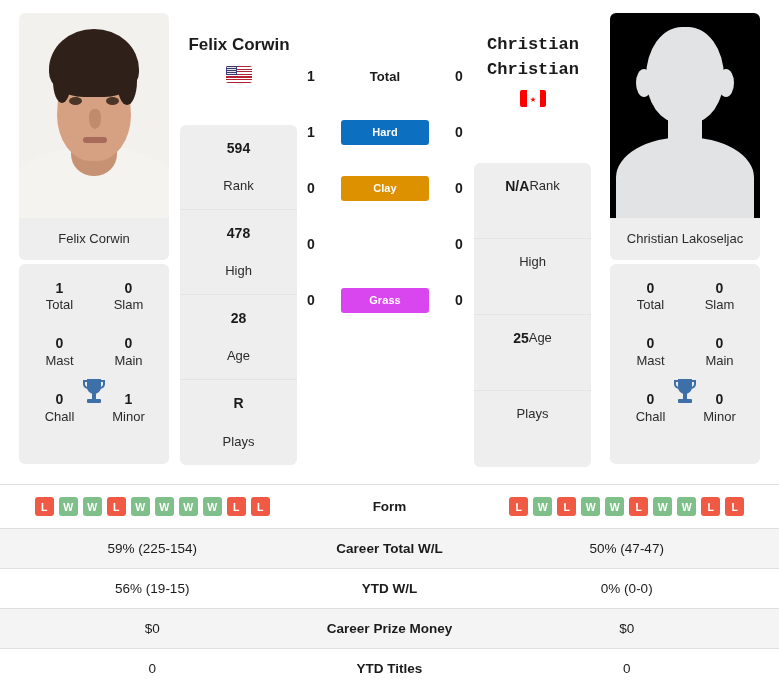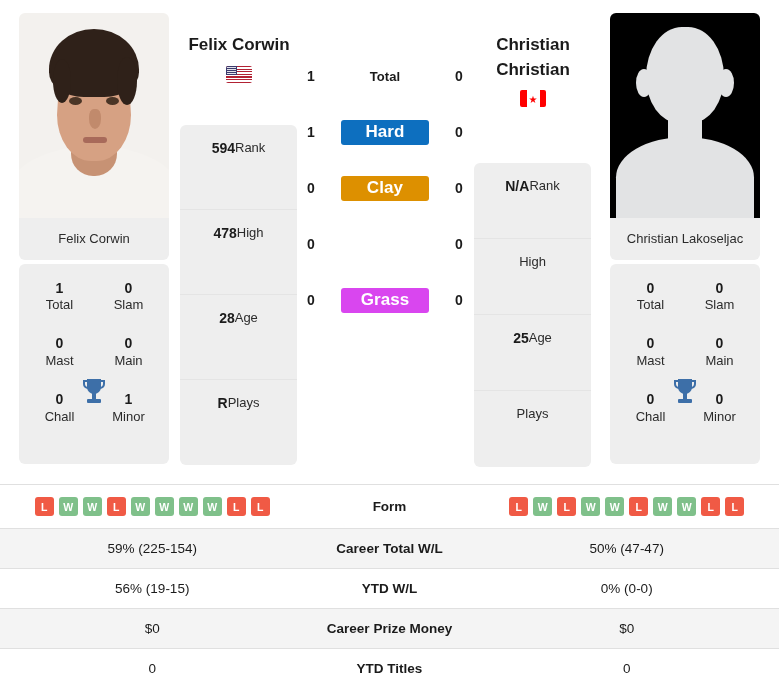--- a/index.html
+++ b/index.html
@@ -133,27 +133,27 @@
   .stat-col.left  { left: 180px; top: 125px; }
   .stat-col.right { left: 474px; top: 163px; }
   .stat-cell {
     text-align: center;
     padding: 14px 4px;
     border-bottom: 1px solid #e4e4e4;
   }
   .stat-cell:last-child { border-bottom: none; }
   .stat-cell .v { font-size: 14px; font-weight: bold; line-height: 1.35; color:#1b1b1b; min-height: 19px; }
   .stat-cell .k { font-size: 13px; color: #2b2b2b; line-height: 1.35; }
-  .stat-col.left  .stat-cell { height: 85px; display:flex; flex-direction:row; justify-content:center; }
+  .stat-col.left  .stat-cell { height: 85px; display:flex; flex-direction:column; justify-content:space-between; }
   .stat-col.right .stat-cell { height: 76px; display:flex; flex-direction:row; justify-content:center; }
 
   
   .name-head { position: absolute; text-align: center; width: 150px; }
   .name-head.left  { left: 164px; top: 33px; }
-  .name-head.right { left: 458px; top: 33px; }
+  .name-head.right { left: 458px; top: 33px; font-family: Liberation Mono, monospace; }
   .name-head .nm {
     font-size: 17px; font-weight: bold; color: #1b1b1b; line-height: 1.45;
   }
   .flag {
     margin: 8px auto 0;
     width: 26px; height: 17px;
     border-radius: 2px;
     position: relative;
     overflow: hidden;
     display: block;
@@ -196,21 +196,21 @@
     margin-bottom: 28px;
   }
   .srow .cnt {
     width: 22px; text-align: center;
     font-size: 14px; font-weight: bold; color: #1b1b1b;
   }
   .badge {
     width: 88px; height: 25px;
     border-radius: 3px;
     color: #ffffff;
-    font-size: 17px;
+    font-size: 11px;
     font-weight: bold;
     display: flex; align-items: center; justify-content: center;
     letter-spacing: .1px;
   }
   .badge.plain { background: transparent; color: #1b1b1b; font-weight: bold; font-size: 13px; }
 
   
   .cmp-table {
     position: absolute;
     left: 0; top: 484px;

